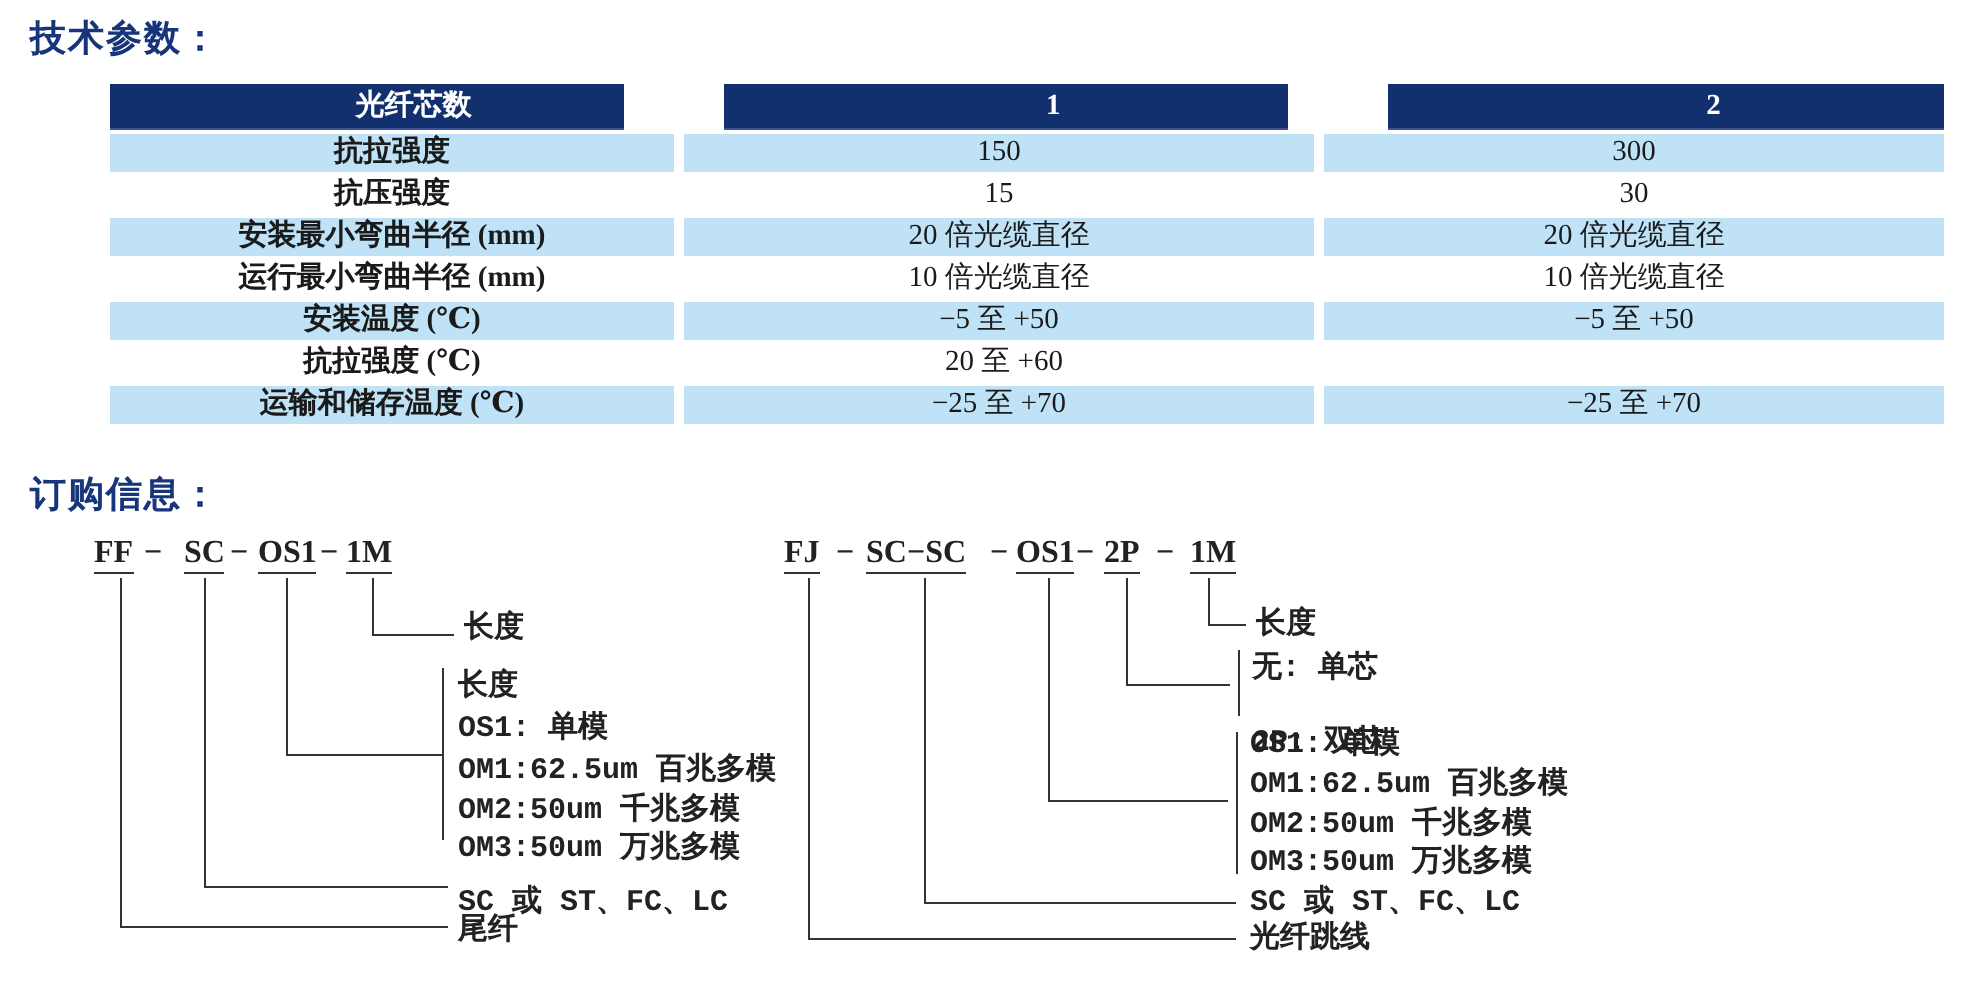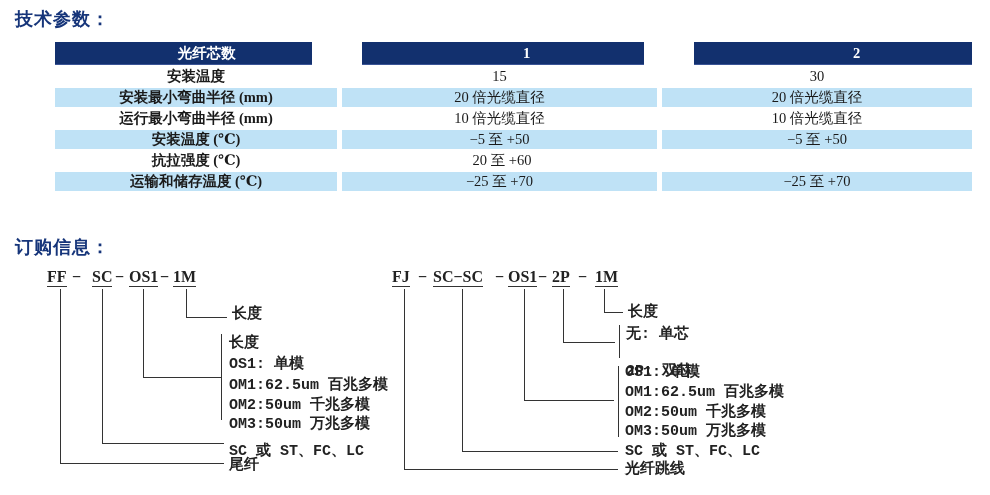--- a/index.html
+++ b/index.html
@@ -63,22 +63,29 @@
 
   <div class="ptable">
     <div class="t-row t-head">
       <div class="cell c-label">光纤芯数</div>
       <div class="cell c-gap"></div>
       <div class="cell c-v1">1</div>
       <div class="cell c-gap"></div>
       <div class="cell c-v2">2</div>
     </div>
 
+    <div class="t-row r-alt">
+      <div class="cell c-label">抗拉强度</div>
+      <div class="cell c-gap"></div>
+      <div class="cell c-v1">150</div>
+      <div class="cell c-gap"></div>
+      <div class="cell c-v2">300</div>
+    </div>
     <div class="t-row">
-      <div class="cell c-label">安装温度</div>
+      <div class="cell c-label">抗压强度</div>
       <div class="cell c-gap"></div>
       <div class="cell c-v1">15</div>
       <div class="cell c-gap"></div>
       <div class="cell c-v2">30</div>
     </div>
     <div class="t-row r-alt">
       <div class="cell c-label">安装最小弯曲半径 (mm)</div>
       <div class="cell c-gap"></div>
       <div class="cell c-v1">20 倍光缆直径</div>
       <div class="cell c-gap"></div>

